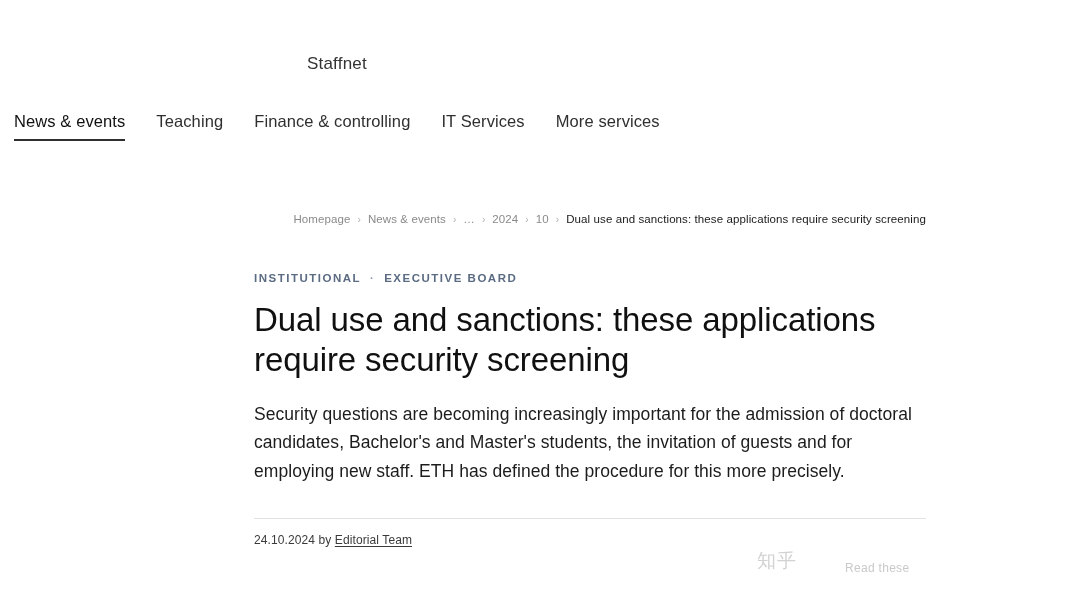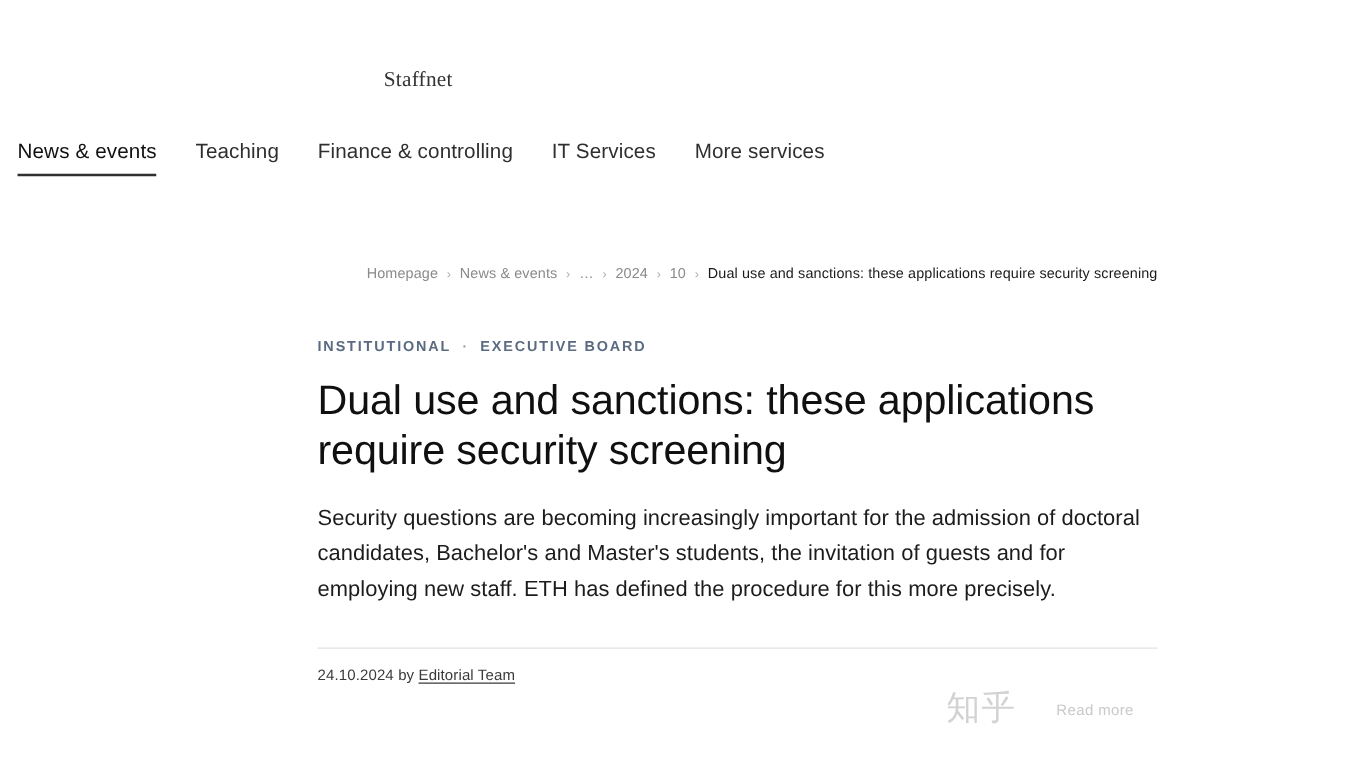--- a/index.html
+++ b/index.html
@@ -42,21 +42,20 @@
     letter-spacing: -0.5px;
   }
   .staffnet {
     position: absolute;
     left: 307px;
     top: 54px;
     font-size: 17px;
     color: #333333;
     font-weight: 400;
     letter-spacing: 0.2px;
-    font-family: Liberation Serif, serif;
   }
 
   
   .mainnav {
     position: relative;
     height: 52px;
     padding: 0;
   }
   .mainnav ul {
     list-style: none;
@@ -198,21 +197,21 @@
     white-space: nowrap;
   }
 
   
   .watermark {
     position: absolute;
     left: 757px;
     top: 548px;
     display: flex;
     align-items: center;
-    font-size: 27px;
+    font-size: 19px;
     color: #d6d6d6;
     letter-spacing: 1px;
     white-space: nowrap;
     font-family: "DejaVu Sans", sans-serif;
     pointer-events: none;
     user-select: none;
   }
   .watermark .wm-brand {
     font-weight: 400;
     color: #d2d2d2;
@@ -269,17 +268,17 @@
 
   <div class="divider"></div>
 
   <div class="byline">
     <span>24.10.2024</span>
     <span>by</span>
     <a class="author" href="#">Editorial Team</a>
   </div>
 </div>
 
-<div class="ghost-text">Read more</div>
+<div class="ghost-text">Read these</div>
 
 <div class="watermark">
   <span class="wm-brand">知乎</span>
 </div>
 
 </body></html>

